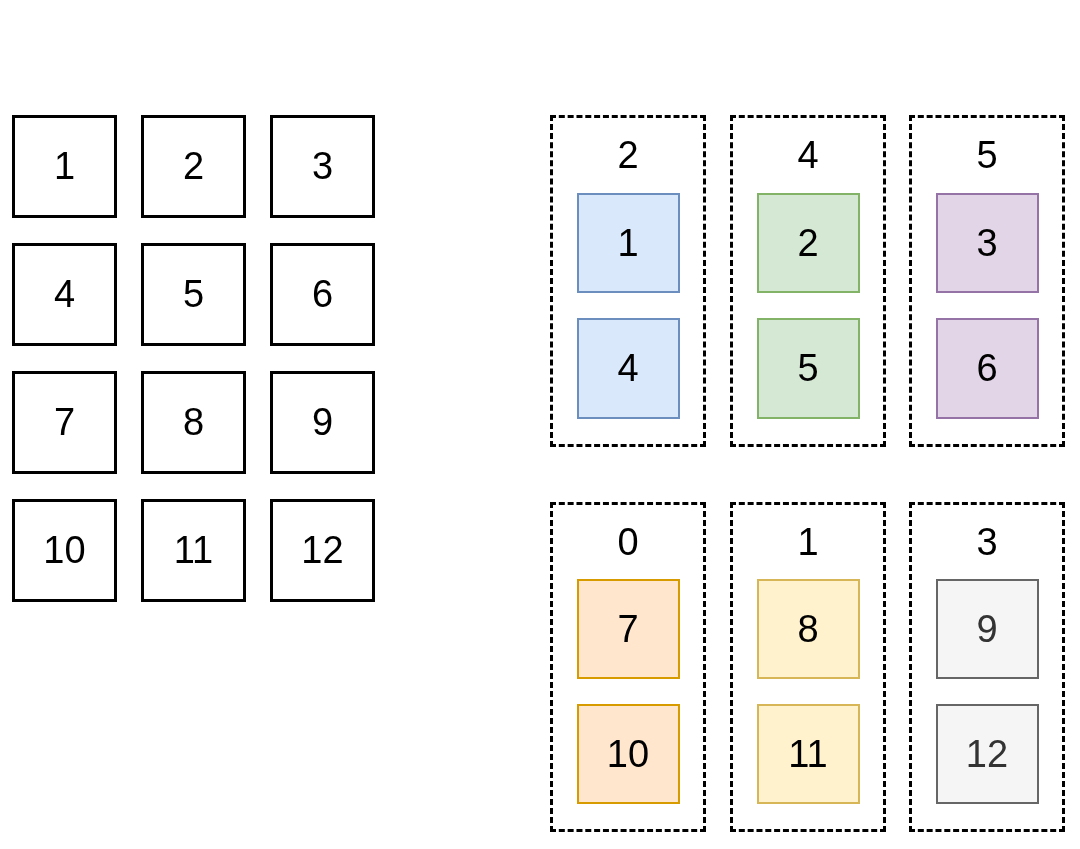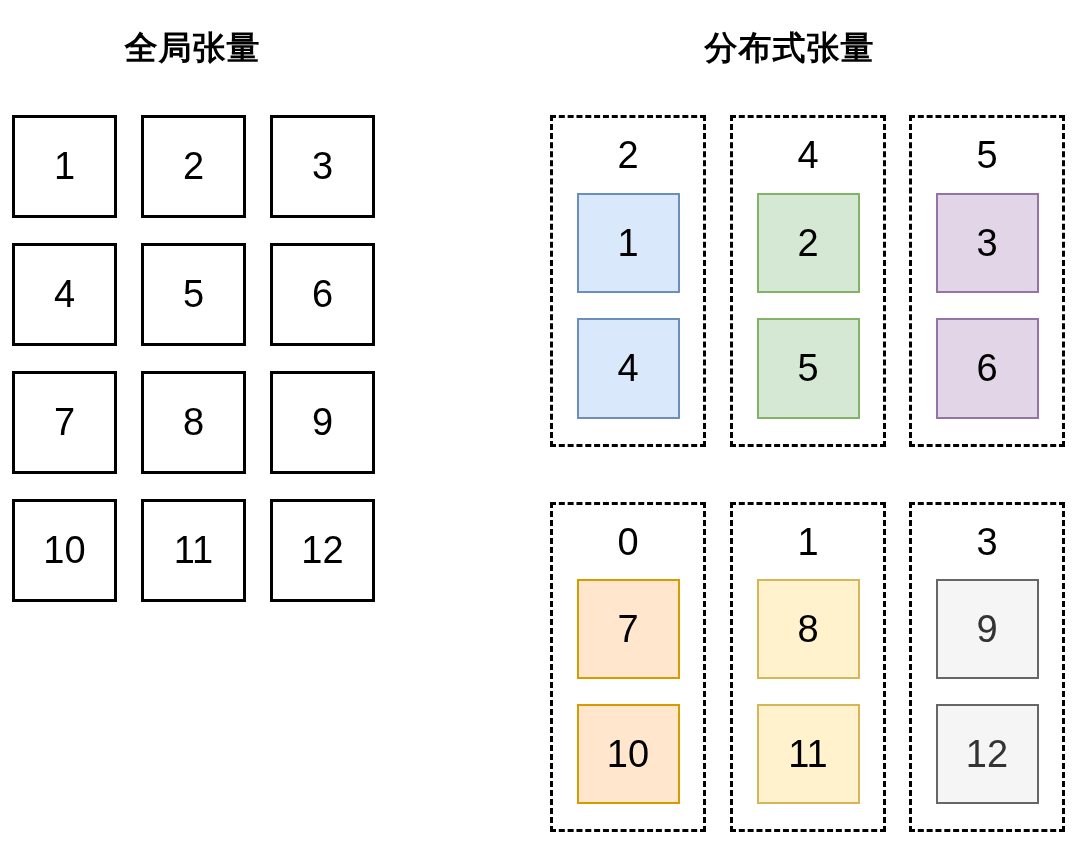--- a/index.html
+++ b/index.html
@@ -81,22 +81,20 @@
     justify-content: center;
     font-size: 38px;
     margin-bottom: 25px;
   }
 </style>
 </head>
 <body>
 
 <div class="canvas">
 
-  <div class="title global">全局张量</div>
-  <div class="title distributed">分布式张量</div>
 
   <div class="global-grid">
     <div class="gcell">1</div>
     <div class="gcell">2</div>
     <div class="gcell">3</div>
     <div class="gcell">4</div>
     <div class="gcell">5</div>
     <div class="gcell">6</div>
     <div class="gcell">7</div>
     <div class="gcell">8</div>

